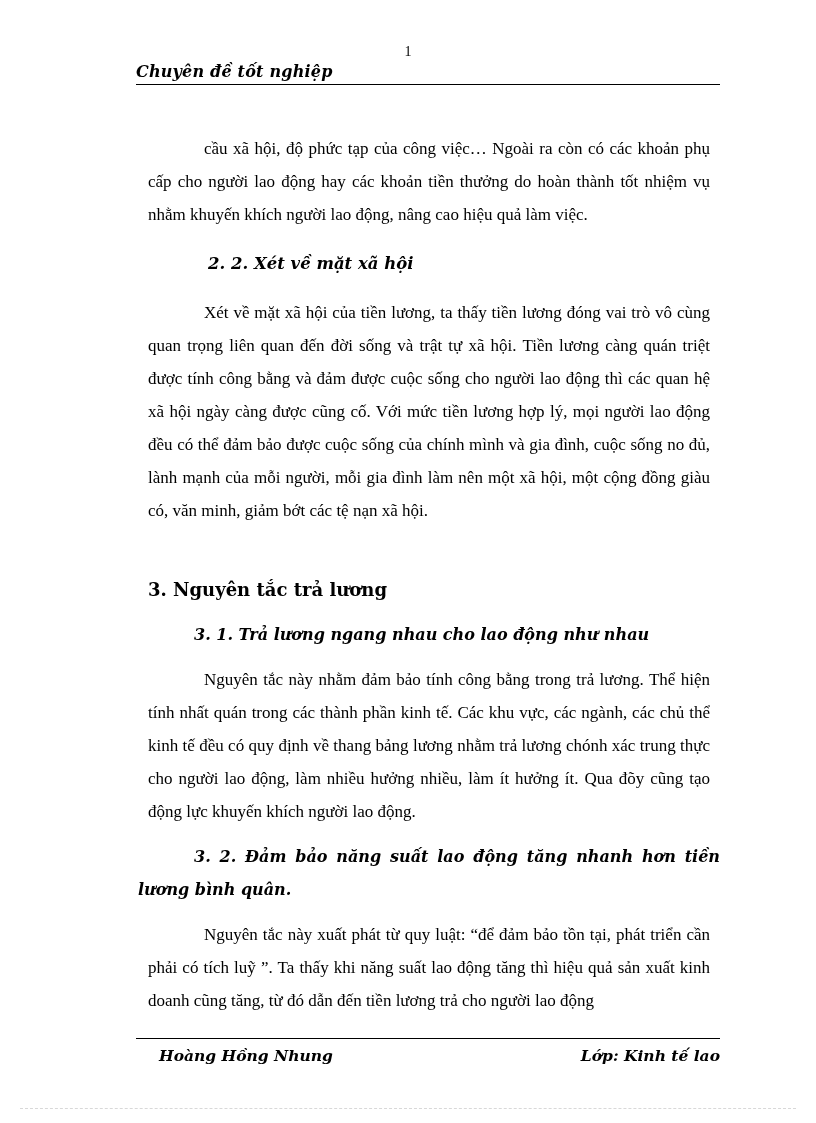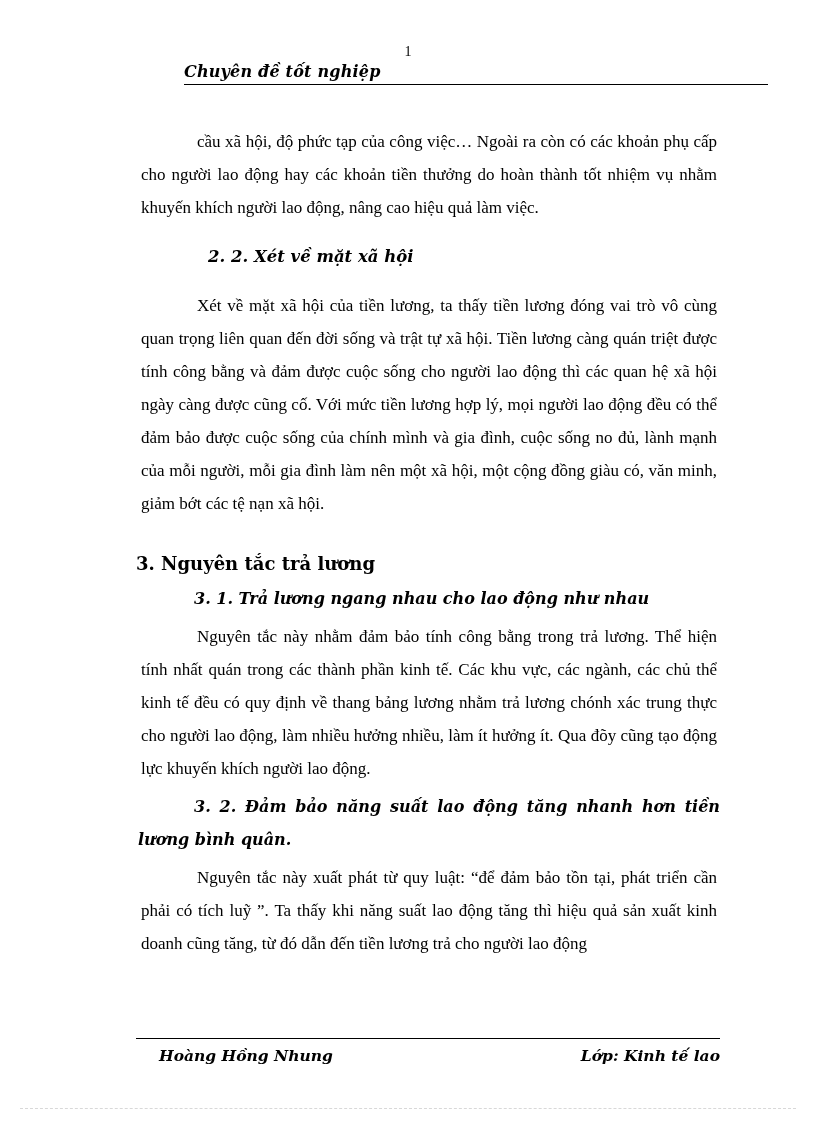--- a/index.html
+++ b/index.html
@@ -30,42 +30,41 @@
     width: 816px;
     text-align: center;
     font-size: 14px;
     font-family: "Liberation Serif", serif;
   }
   .header {
     position: absolute;
     top: 62px;
     left: 136px;
     width: 584px;
-    margin-left: 48px;
   }
   .header-title {
     font-family: "DejaVu Serif", serif;
     font-weight: bold;
     font-style: italic;
     font-size: 16px;
     letter-spacing: 0.2px;
     padding-bottom: 3px;
   }
   .header-rule {
     border-bottom: 1.6px solid #000;
     width: 584px;
   }
   .content {
     position: absolute;
     top: 120px;
     left: 136px;
     width: 586px;
   }
   p {
-    margin: 5px;
+    margin: 12px;
     font-size: 17px;
     line-height: 33px;
     text-align: justify;
     text-justify: inter-word;
   }
   p.body {
     text-indent: 56px;
   }
   .h2 {
     font-weight: bold;
@@ -73,21 +72,21 @@
     font-size: 16.5px;
     line-height: 33px;
     text-indent: 56px;
     margin: 16px;
     font-family: "DejaVu Serif", serif;
   }
   .h1 {
     font-weight: bold;
     font-size: 18px;
     line-height: 33px;
-    margin: 0;
+    margin: 12px;
     font-family: "DejaVu Serif", serif;
   }
   .h3 {
     font-weight: bold;
     font-style: italic;
     font-size: 16px;
     line-height: 33px;
     text-indent: 56px;
     margin: 2px;
     font-family: "DejaVu Serif", serif;

